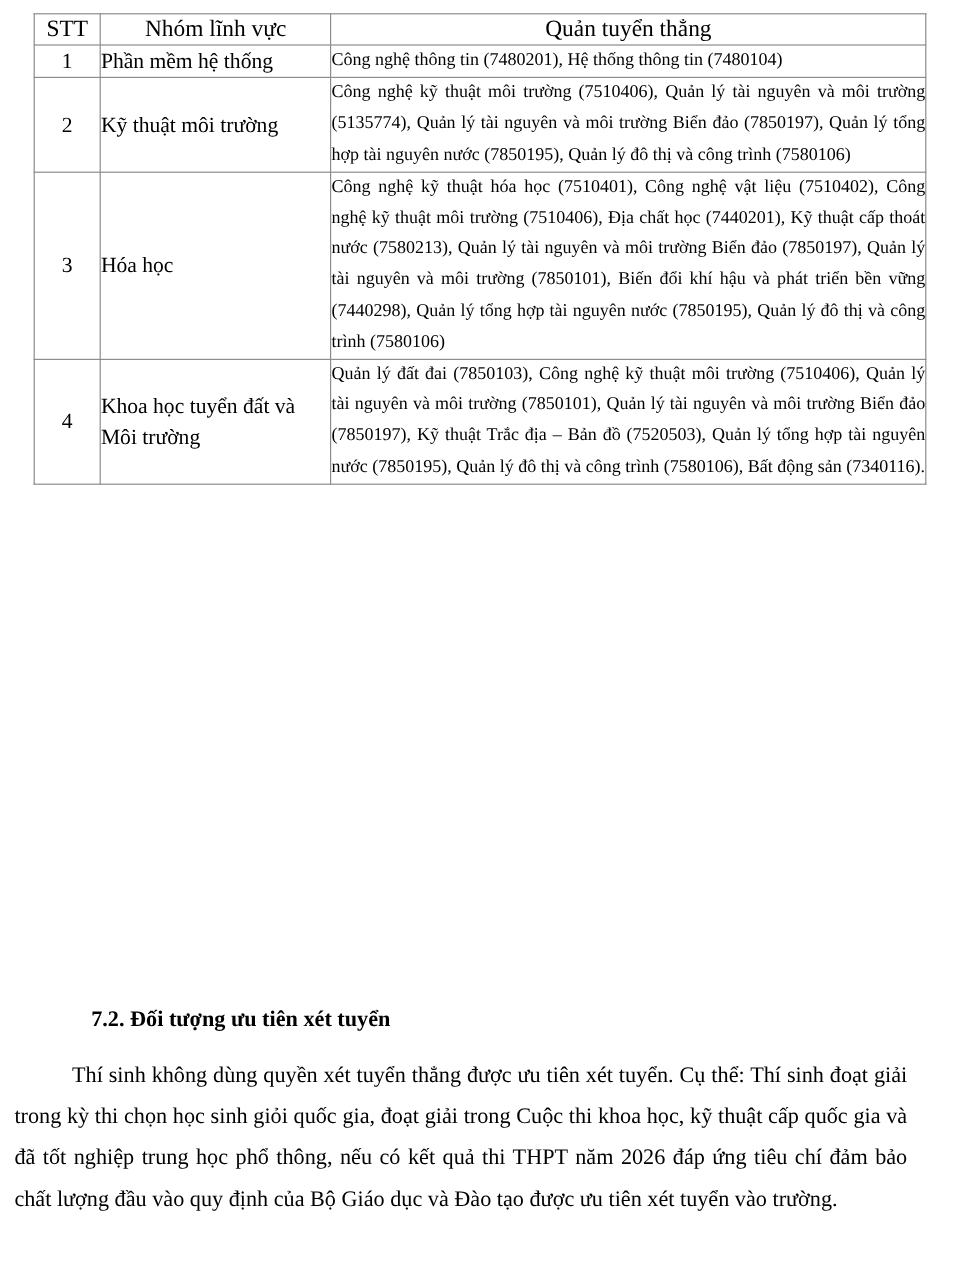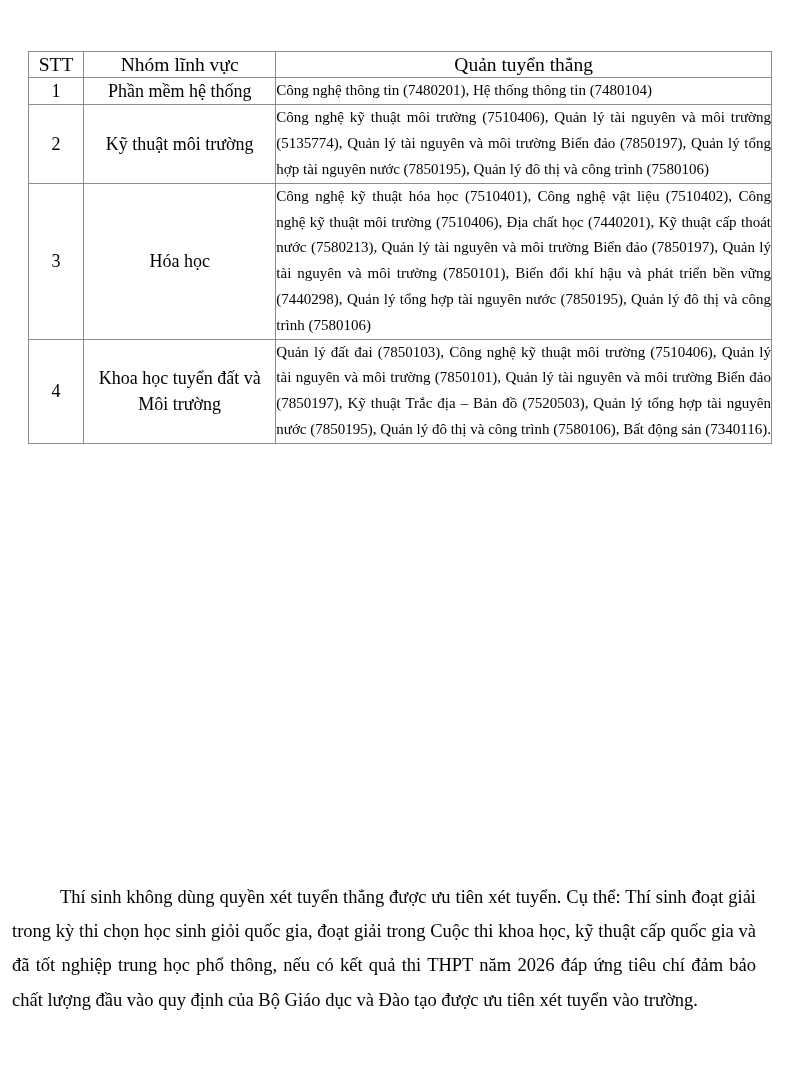--- a/index.html
+++ b/index.html
@@ -22,21 +22,20 @@
     padding: 0;
     overflow: hidden;
   }
 
   
   .table-wrap {
     position: absolute;
     left: 28px;
     top: 11px;
     width: 616px;
-    margin-top: 40px;
   }
   table.admission-table {
     border-collapse: collapse;
     width: 744px;
     table-layout: fixed;
   }
   table.admission-table td,
   table.admission-table th {
     border: 1px solid #8c8c8c;
     padding: 0;
@@ -53,21 +52,20 @@
     font-size: 19.5px;
     padding: 12px 4px 12px 4px;
     line-height: 1.3;
   }
   .td-stt {
     text-align: center;
     font-size: 18px;
     padding: 6px 2px;
   }
   .td-group {
-    text-align: center;
     font-size: 18px;
     line-height: 1.45;
     padding: 6px 6px;
   }
   .td-major {
     text-align: justify;
     text-justify: inter-word;
     font-size: 15px;
     line-height: 1.72;
     padding: 9px 10px 9px 12px;
@@ -140,16 +138,17 @@
         </tr>
         <tr>
           <td class="td-stt">4</td>
           <td class="td-group">Khoa học tuyển đất và Môi trường</td>
           <td class="td-major last-row">Quản lý đất đai (7850103), Công nghệ kỹ thuật môi trường (7510406), Quản lý tài nguyên và môi trường (7850101), Quản lý tài nguyên và môi trường Biển đảo (7850197), Kỹ thuật Trắc địa – Bản đồ (7520503), Quản lý tổng hợp tài nguyên nước (7850195), Quản lý đô thị và công trình (7580106), Bất động sản (7340116).</td>
         </tr>
       </tbody>
     </table>
   </div>
 
+  <div class="section-heading">7.2. Đối tượng ưu tiên xét tuyển</div>
 
   <div class="body-para">Thí sinh không dùng quyền xét tuyển thẳng được ưu tiên xét tuyển. Cụ thể: Thí sinh đoạt giải trong kỳ thi chọn học sinh giỏi quốc gia, đoạt giải trong Cuộc thi khoa học, kỹ thuật cấp quốc gia và đã tốt nghiệp trung học phổ thông, nếu có kết quả thi THPT năm 2026 đáp ứng tiêu chí đảm bảo chất lượng đầu vào quy định của Bộ Giáo dục và Đào tạo được ưu tiên xét tuyển vào trường.</div>
 
 </div>
 
 </body></html>

